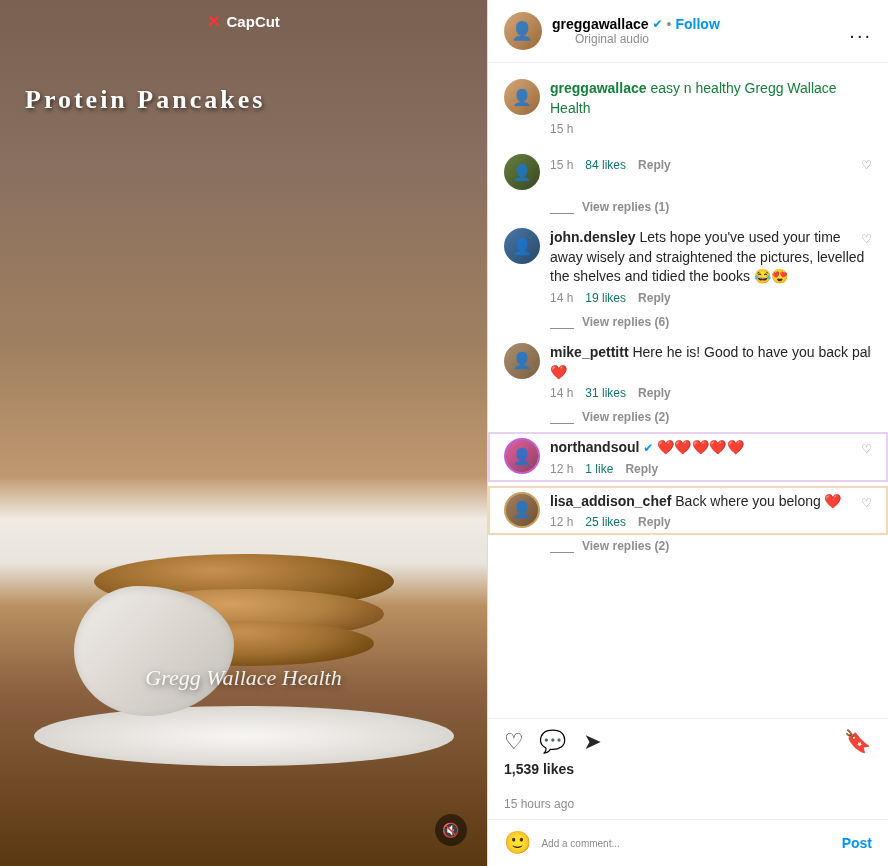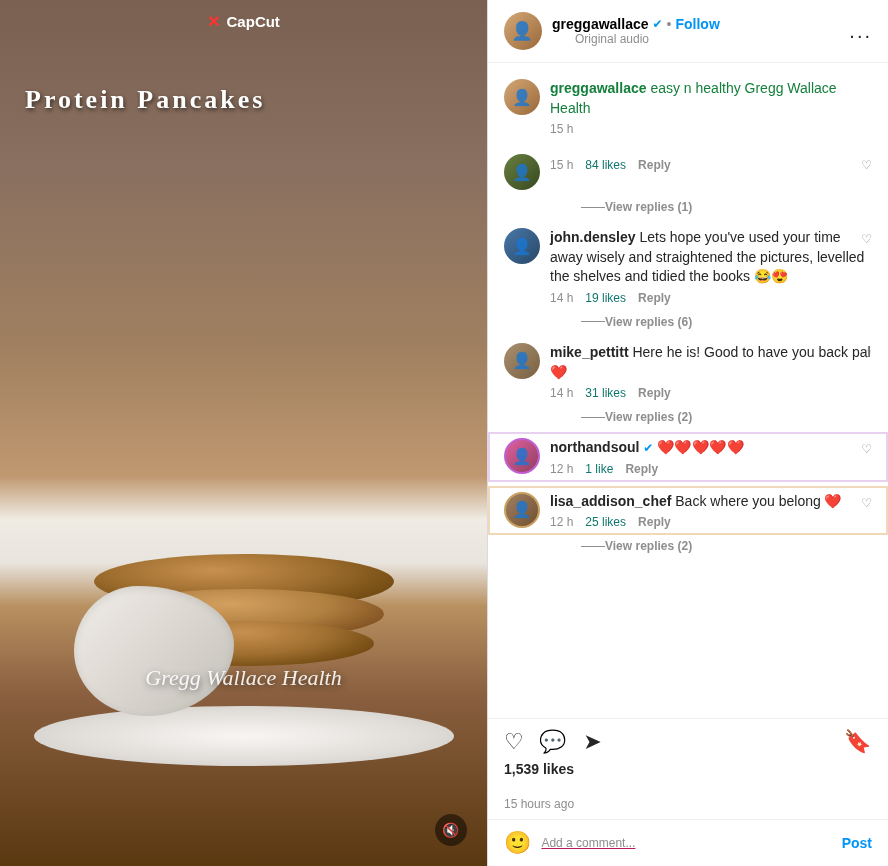--- a/index.html
+++ b/index.html
@@ -214,22 +214,23 @@
       top: 10px;
       font-size: 12px;
       color: #8e8e8e;
       cursor: pointer;
       background: none;
       border: none;
     }
 
     .view-replies-row {
       display: flex;
-      align-items: center;
-      padding: 4px 16px 8px 93px;
+      align-items: flex-end;
+      gap: 8px;
+      padding: 4px 16px 8px 62px;
       cursor: pointer;
     }
     .reply-dash {
       width: 24px;
       height: 1px;
       background: #8e8e8e;
     }
     .view-replies-text {
       font-size: 12px;
       color: #8e8e8e;
@@ -279,23 +280,22 @@
     .emoji-btn {
       font-size: 22px;
       cursor: pointer;
       background: none;
       border: none;
     }
     .comment-input {
       flex: 1;
       border: none;
       outline: none;
-      font-size: 12px;
+      font-size: 10px;
       color: #be185d;
-      text-decoration: underline;
     }
     .comment-input::placeholder {
       color: #8e8e8e;
     }
     .post-btn {
       font-size: 14px;
       font-weight: 600;
       color: #0095f6;
       cursor: pointer;
       background: none;

